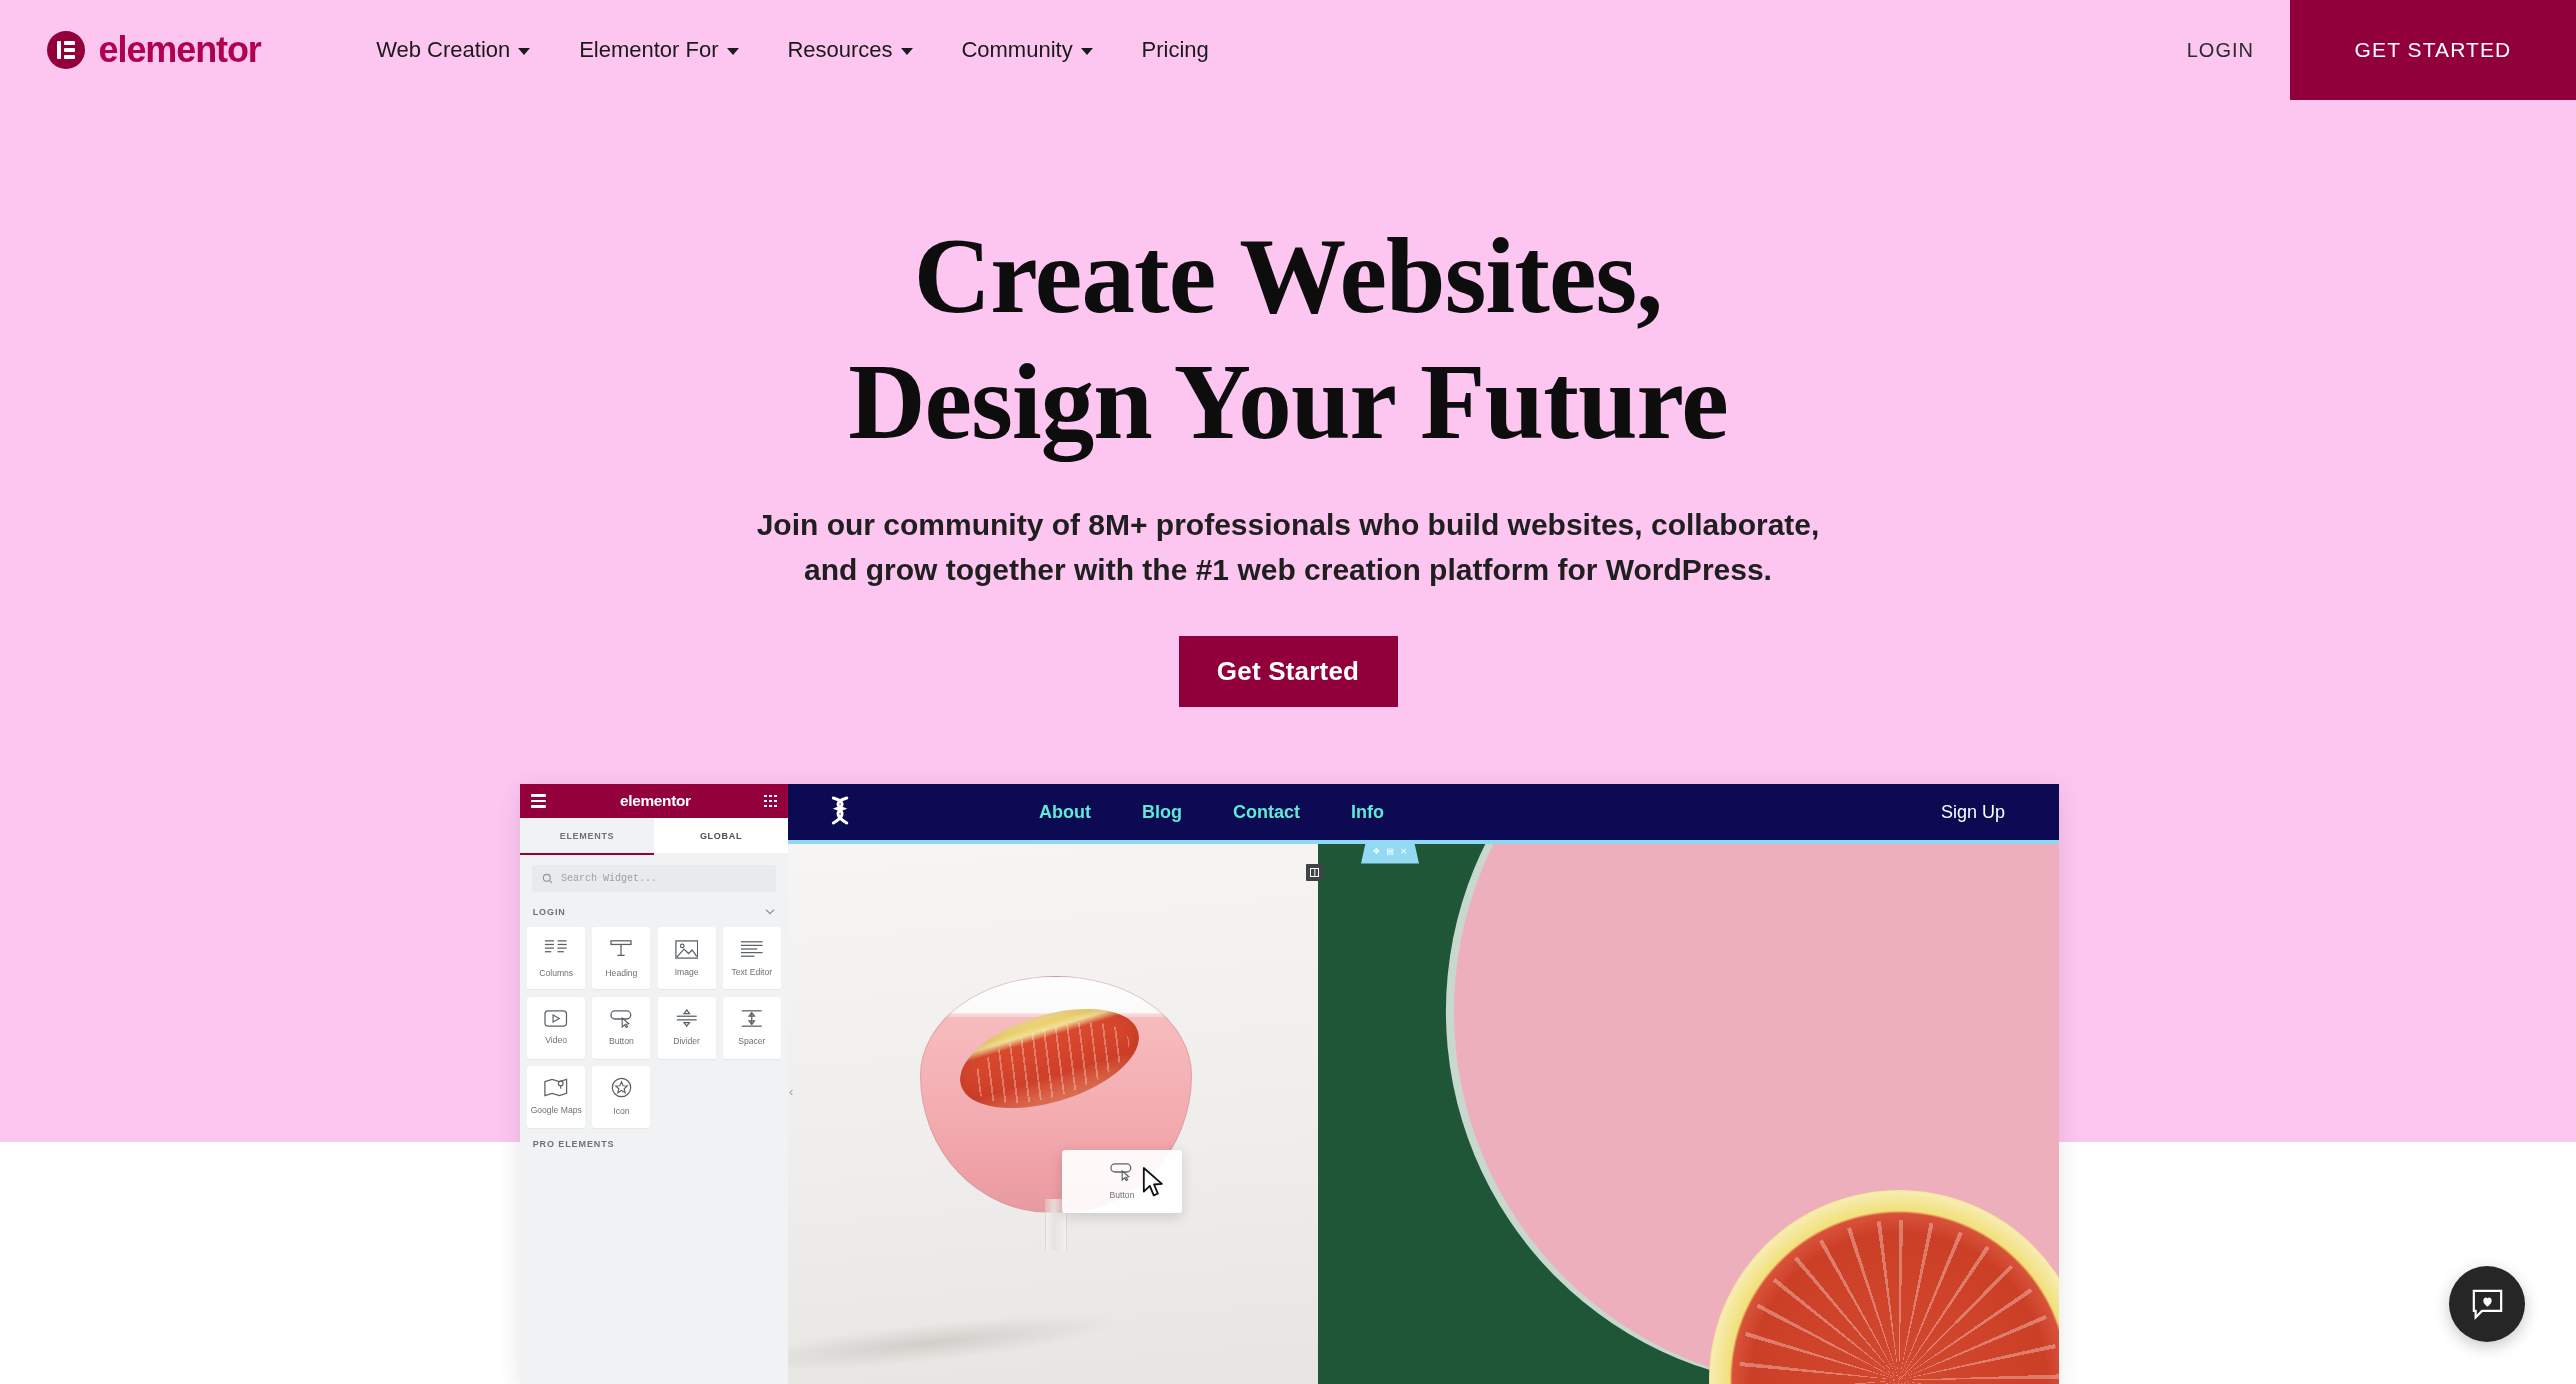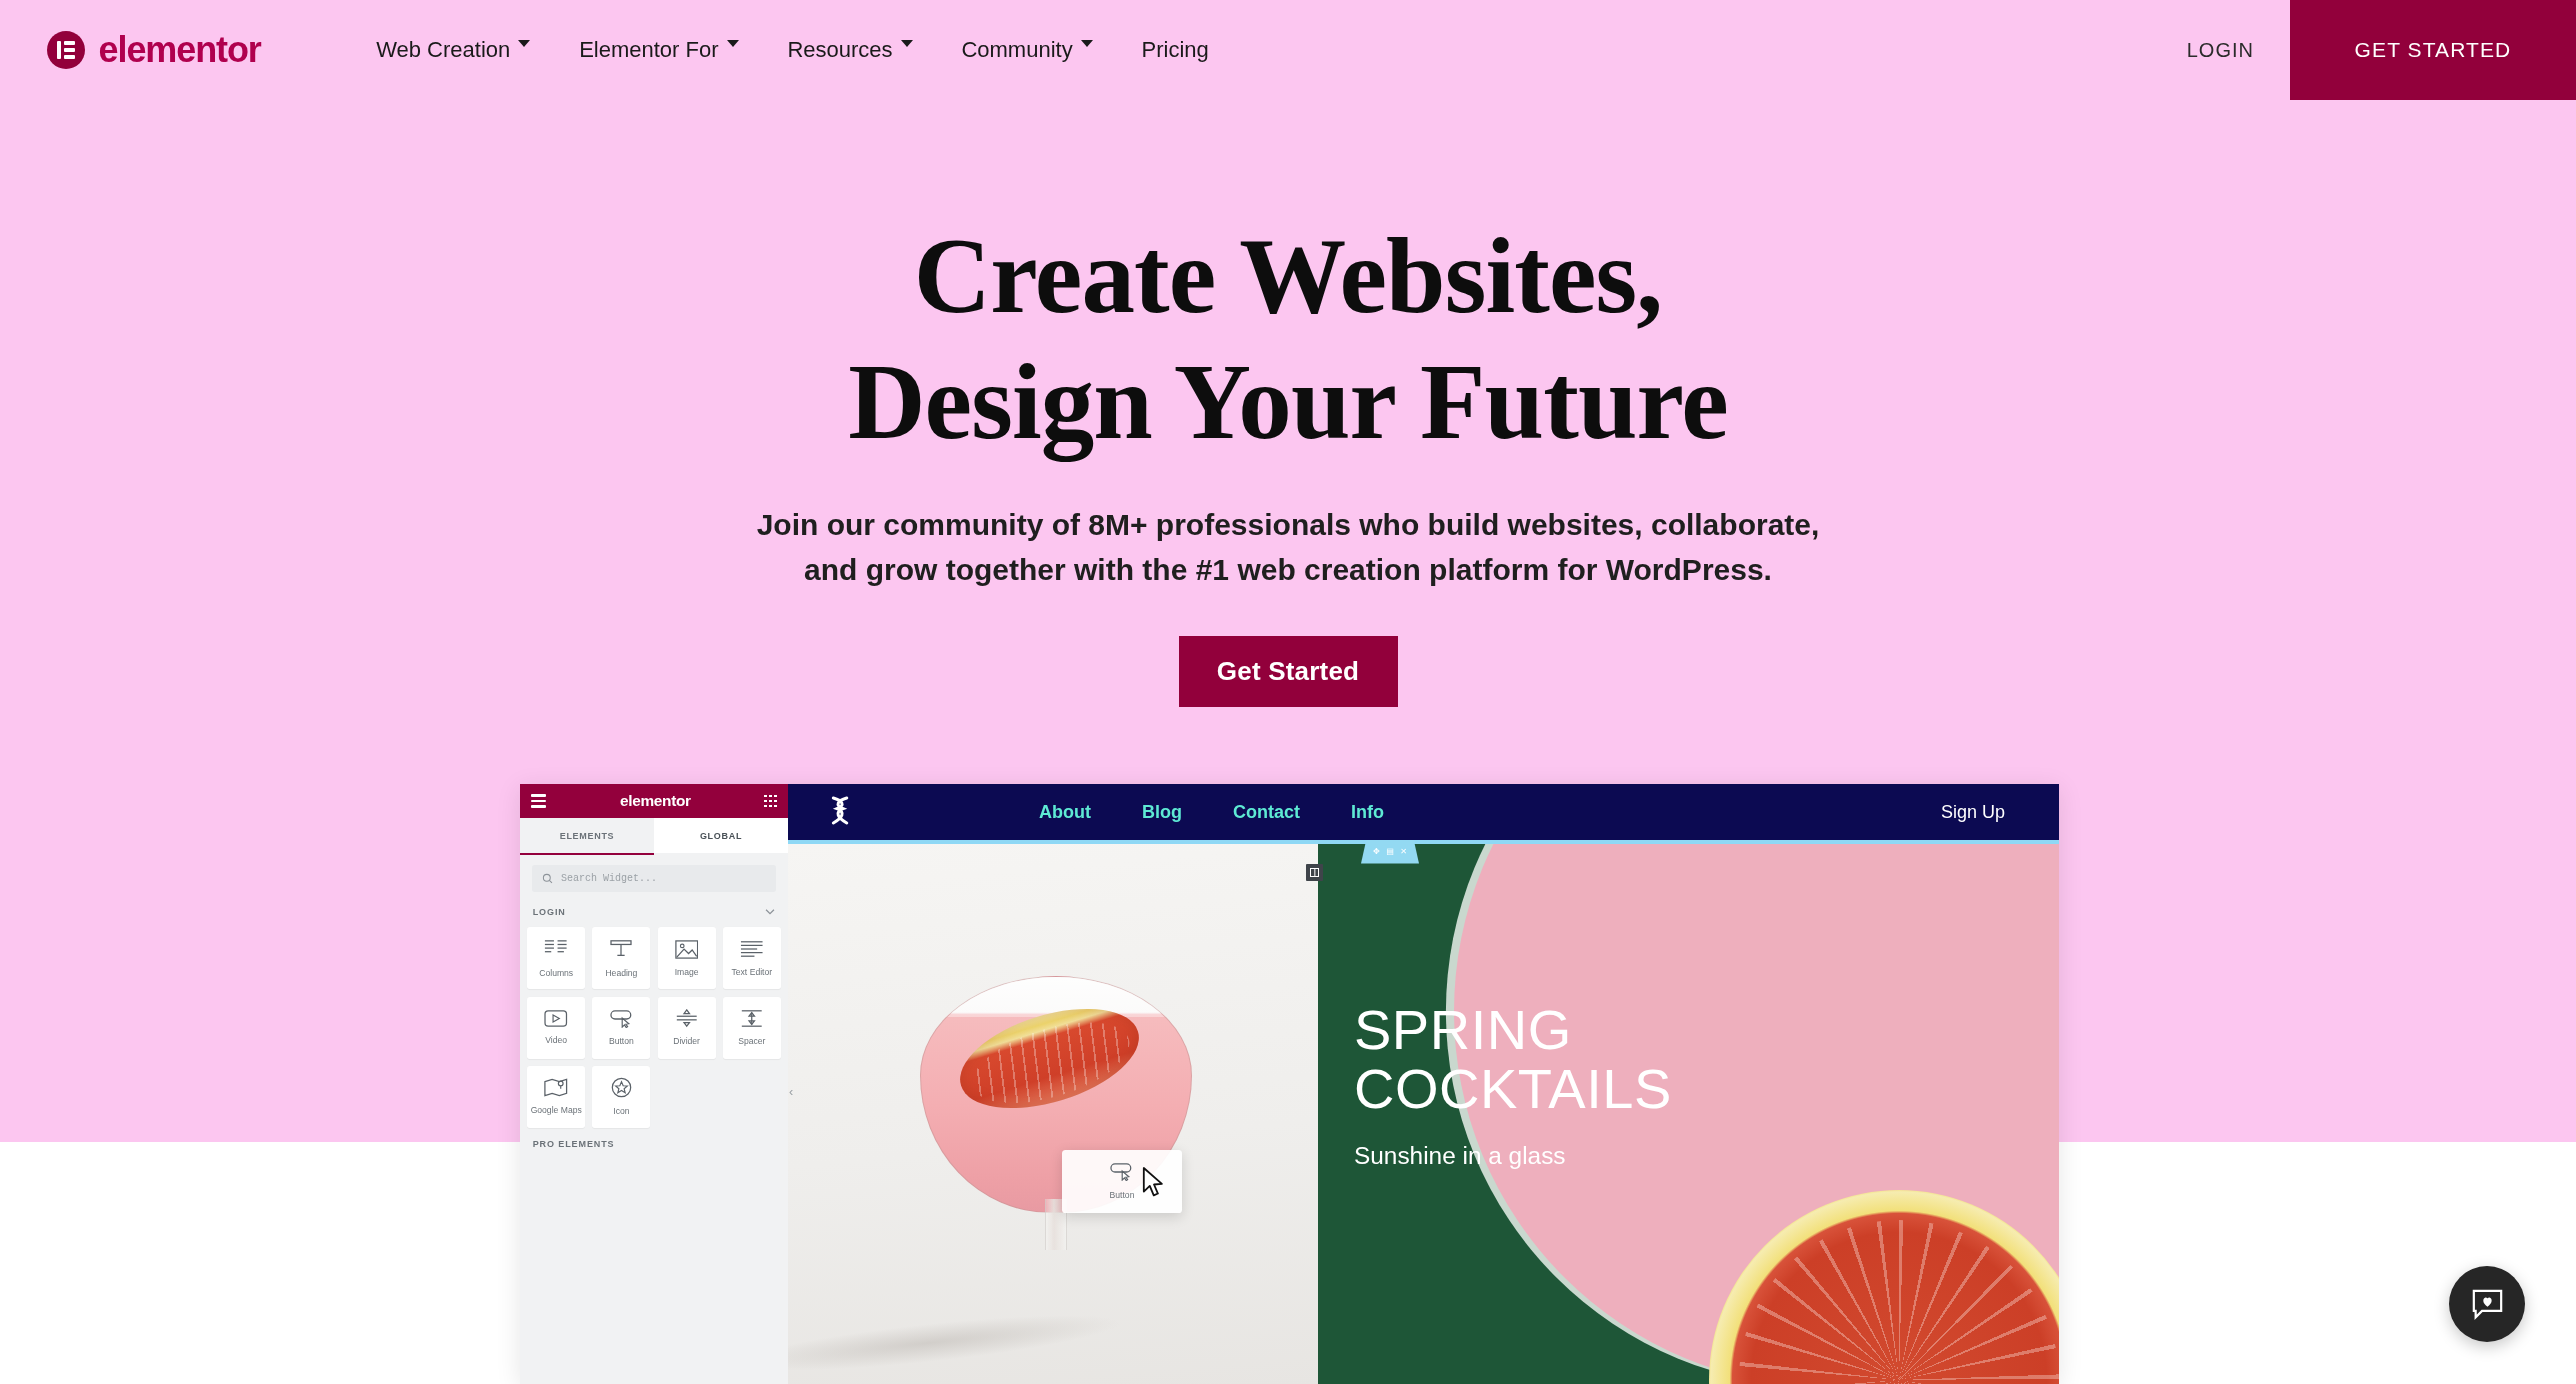--- a/index.html
+++ b/index.html
@@ -34,21 +34,21 @@
   .brand-mark .bar { width:4.5px; height:18px; background:#fff; border-radius:0.9px; }
   .brand-mark .lines { display:flex; flex-direction:column; gap:3.2px; }
   .brand-mark .lines i { display:block; width:11.8px; height:3.6px; background:#fff; border-radius:0.9px; }
   .brand-word {
     font-family: "Liberation Sans", sans-serif;
     font-size:36px; font-weight:700; color:#b0004e; letter-spacing:-1.1px;
   }
 
   .nav-links { display:flex; align-items:center; margin-left:91px; gap:0; }
   .nav-item {
-    display:flex; gap:8.1px;
+    display:flex; align-items:center; gap:8.1px;
     padding: 0 24.4px;
     font-size:22px; color:#1a1a1a; font-weight:400;
     cursor:pointer; white-space:nowrap;
   }
   .caret {
     width:0; height:0;
     border-left:6.3px solid transparent; border-right:6.3px solid transparent;
     border-top:7.2px solid #1a1a1a;
     margin-top:2.7px;
   }
@@ -557,27 +557,20 @@
             <div class="bowl">
               <div class="slice"></div>
             </div>
             <div class="stem"></div>
           </div>
         </div>
 
         <div class="stage-right">
           <div class="pink-circle"></div>
           <div class="grapefruit"></div>
-          <div class="promo">
-            <h2>
-              <span>SPRING</span><br>
-              <span>COCKTAILS</span>
-            </h2>
-            <p>Sunshine in a glass</p>
-          </div>
         </div>
       </div>
 
       <div class="drag-ghost">
         <svg width="23.5" height="18" viewBox="0 0 26 20">
           <rect x="1" y="1" width="22" height="9" rx="4.5" fill="none" stroke="#5a6168" stroke-width="1.4"></rect>
           <path d="M13.5 9 L13.5 19 L16 16.5 L18 19.5 L19.5 18.5 L17.5 15.8 L20.8 15.2 Z" fill="#fff" stroke="#5a6168" stroke-width="1.3"></path>
         </svg>
         <span class="wlabel">Button</span>
       </div>

